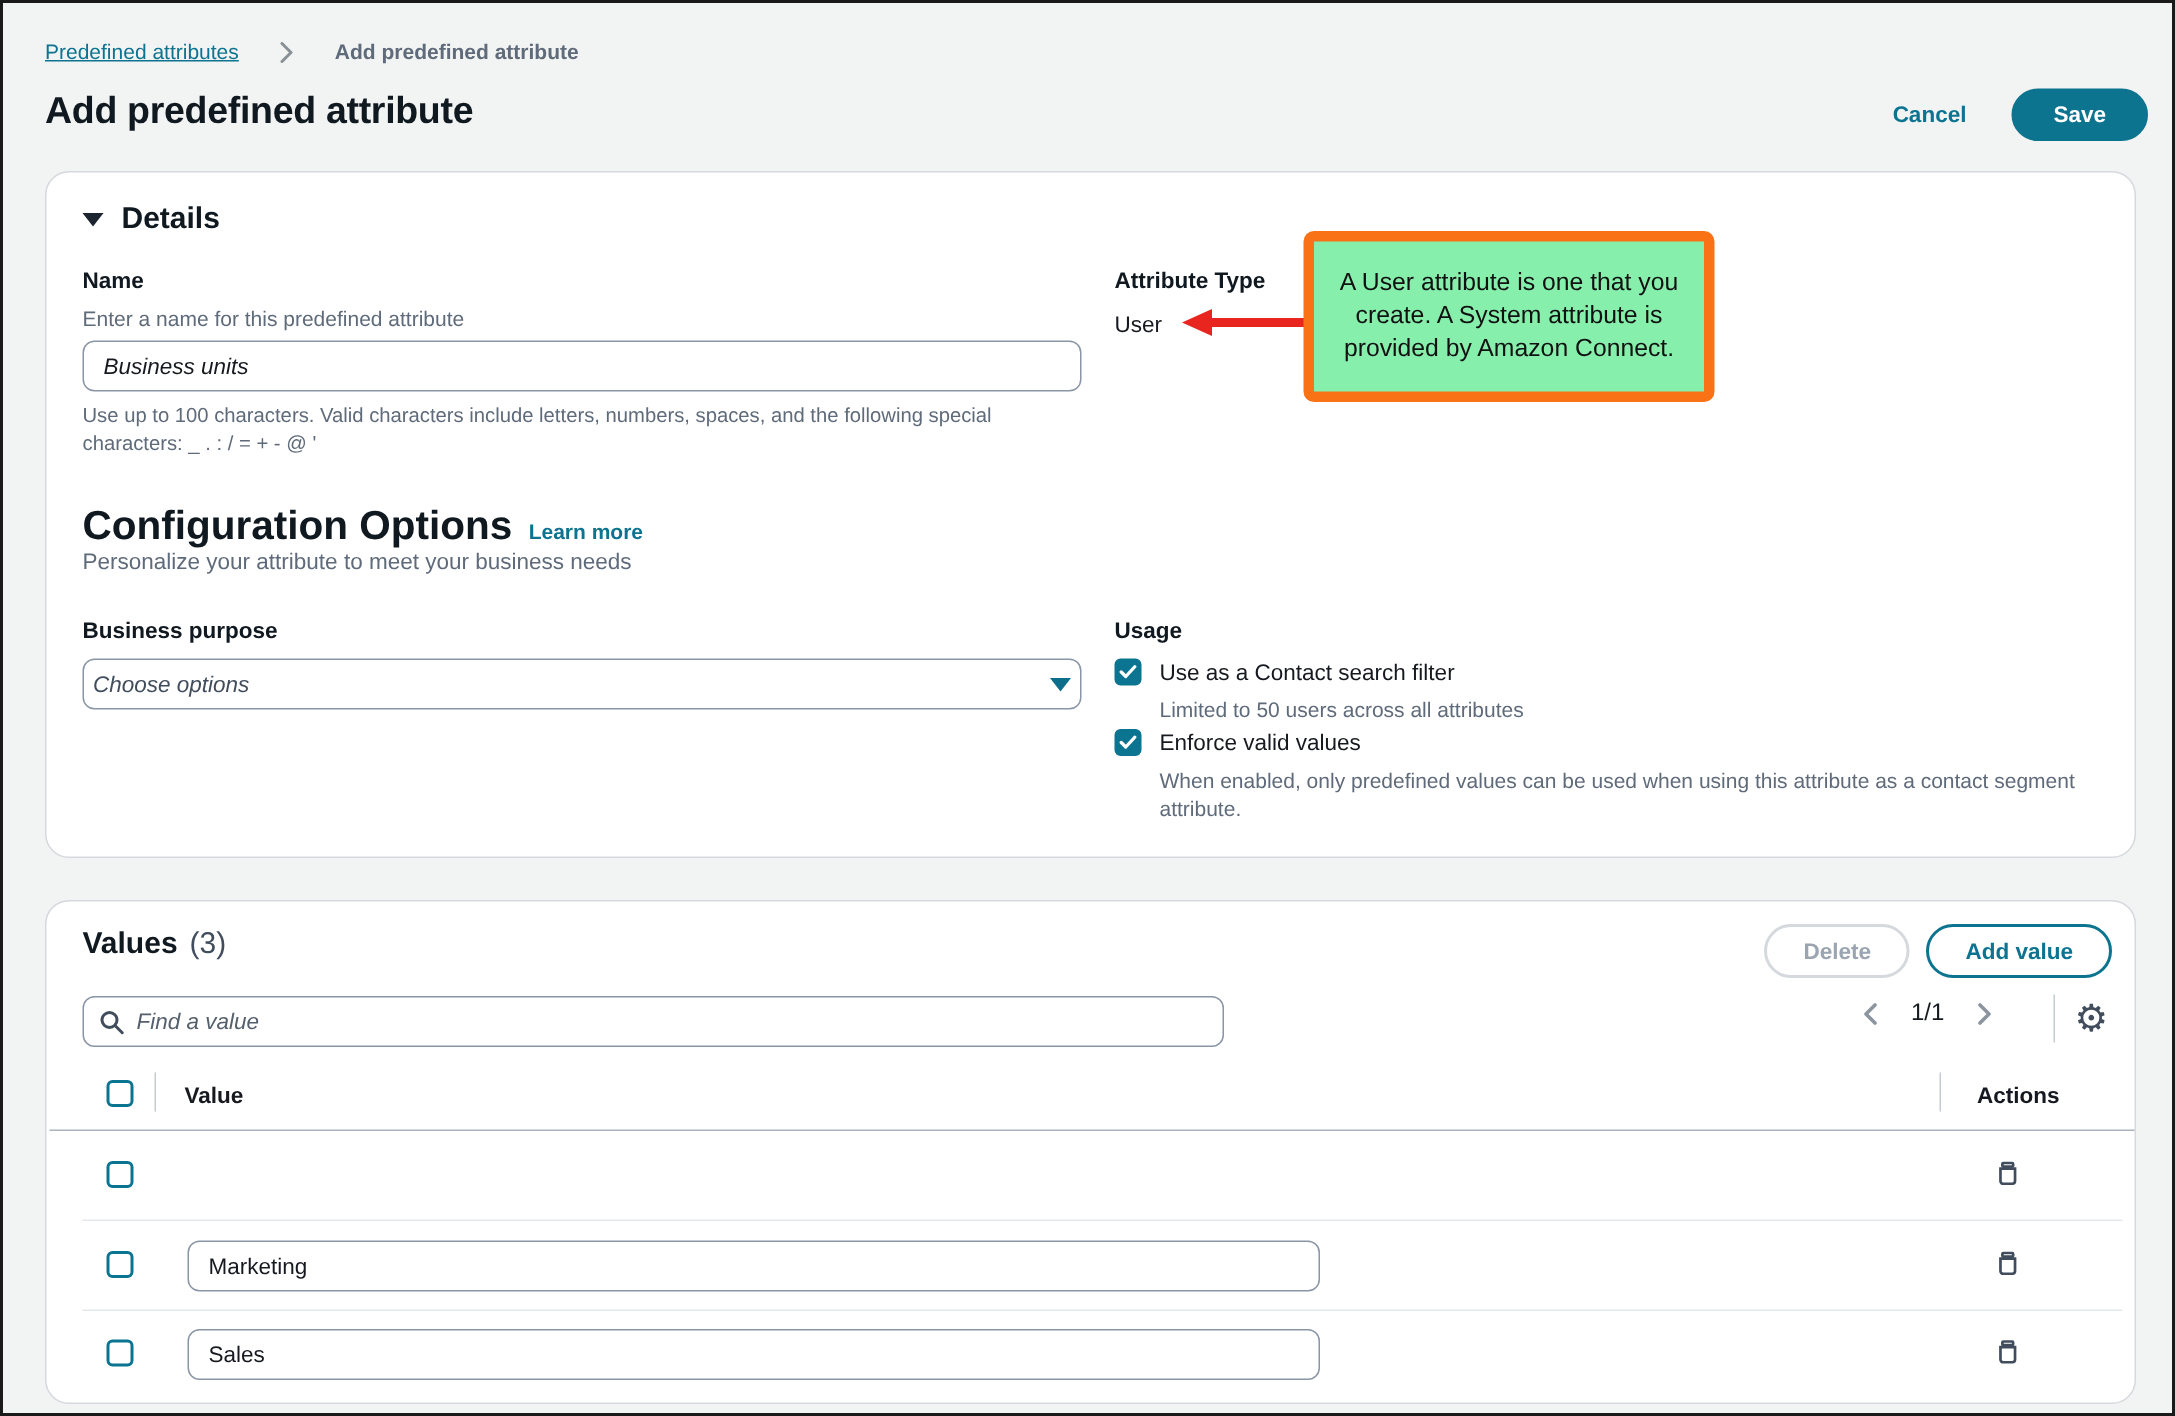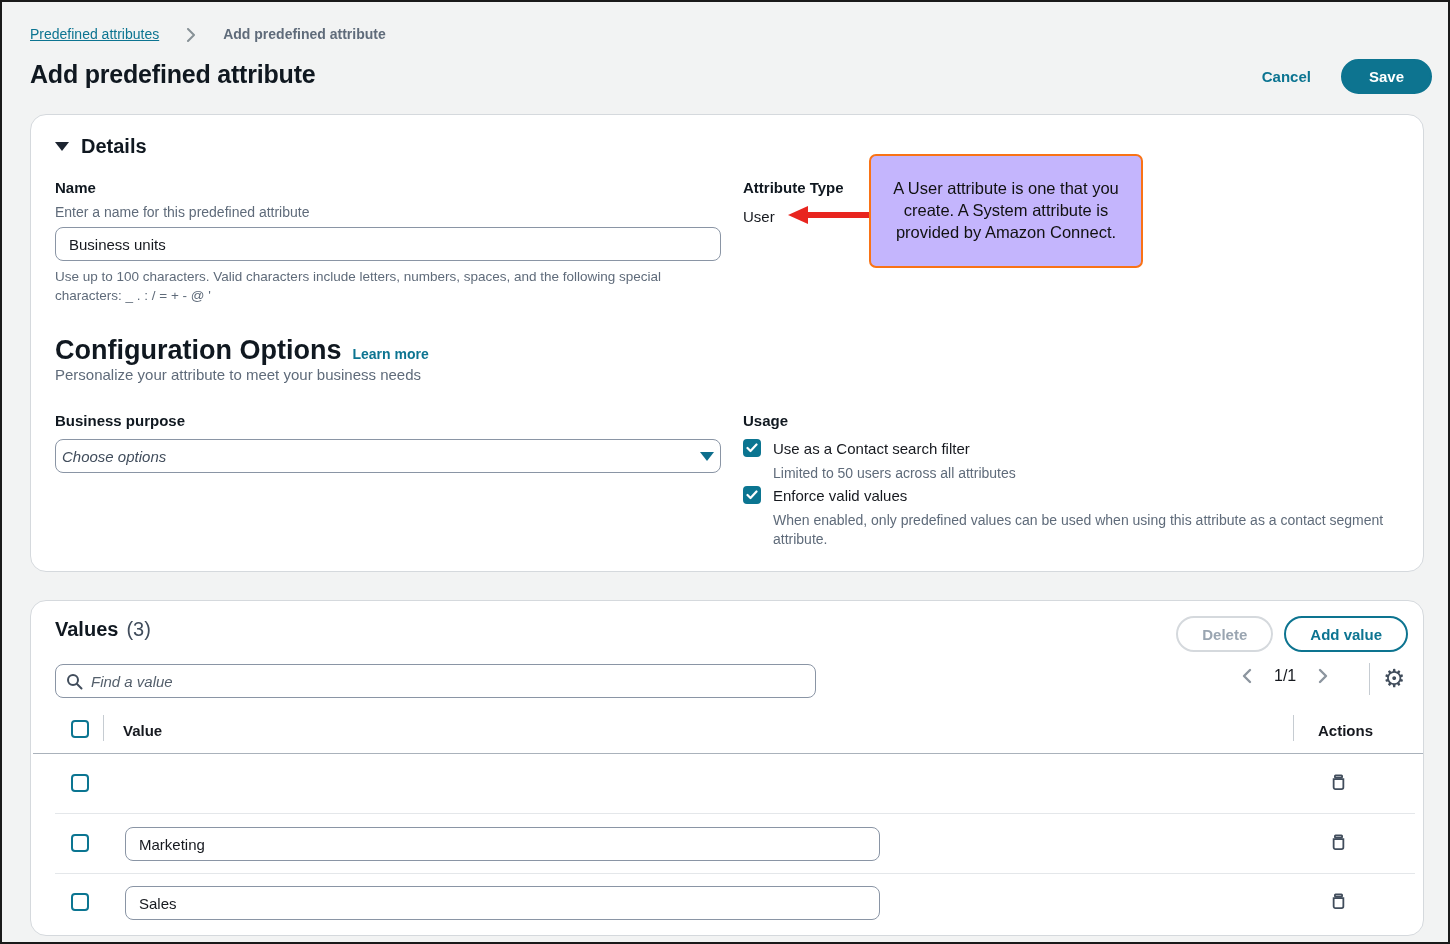--- a/index.html
+++ b/index.html
@@ -44,20 +44,21 @@
   .section-title { font-size: 20px; font-weight: 700; color: #101820; }
 
   .field-label { font-size: 15px; font-weight: 700; color: #101820; }
   .field-desc  { font-size: 14px; color: #5f6b7a; }
   .constraint  { font-size: 13.5px; color: #5f6b7a; line-height: 1.38; }
 
   .text-input {
     width: 666px; height: 34px; border: 1px solid #8a95a5; border-radius: 8px;
     padding: 0 13px; font-size: 15px; color: #16191f; background: #fff;
     font-family: "Liberation Sans", sans-serif;
+    font-style: italic;
   }
 
   .lbl-name { left: 24px; top: 64px; }
   .desc-name { left: 24px; top: 89px; }
   .inp-name { left: 24px; top: 112px; }
   .constraint-name { left: 24px; top: 153px; width: 662px; }
 
   .config-row { left: 24px; top: 220px; display: flex; align-items: baseline; gap: 11px; }
   .config-title { font-size: 27px; font-weight: 700; color: #101820; }
   .learn-more { font-size: 14px; font-weight: 700; color: #0c7491; cursor: pointer; }
@@ -70,21 +71,21 @@
     padding: 0 6px; cursor: pointer;
   }
   .bp-placeholder { font-size: 15px; font-style: italic; color: #414d5c; }
   .caret-down { width: 0; height: 0; border-left: 7px solid transparent; border-right: 7px solid transparent; border-top: 9px solid #0d6e8c; }
 
   .lbl-attr-type { left: 712px; top: 64px; }
   .attr-type-value { left: 712px; top: 93px; font-size: 15px; color: #16191f; }
 
   .annotation-box {
     left: 838px; top: 39px; width: 274px; height: 114px;
-    background: #c4b5fd; border: 2px solid #f97316; border-radius: 7px;
+    background: #86efac; border: 7px solid #f97316; border-radius: 7px;
     display: flex; align-items: center; justify-content: center; text-align: center;
     padding: 6px 10px; z-index: 5;
   }
   .annotation-text { font-size: 16.5px; color: #111; line-height: 1.33; font-family: "Liberation Sans", sans-serif; }
   .red-arrow { left: 757px; top: 89px; z-index: 4; }
 
   .lbl-usage { left: 712px; top: 297px; }
   .usage-opt1 { left: 712px; top: 324px; }
   .usage-desc1 { left: 742px; top: 349px; }
   .usage-opt2 { left: 712px; top: 371px; }

